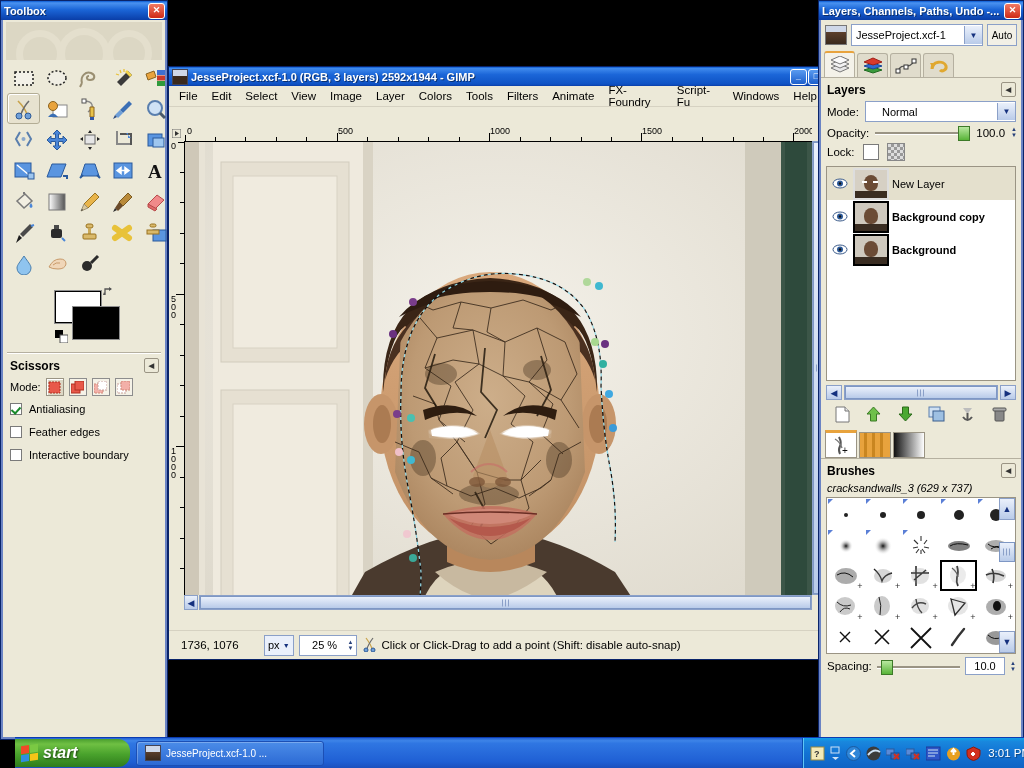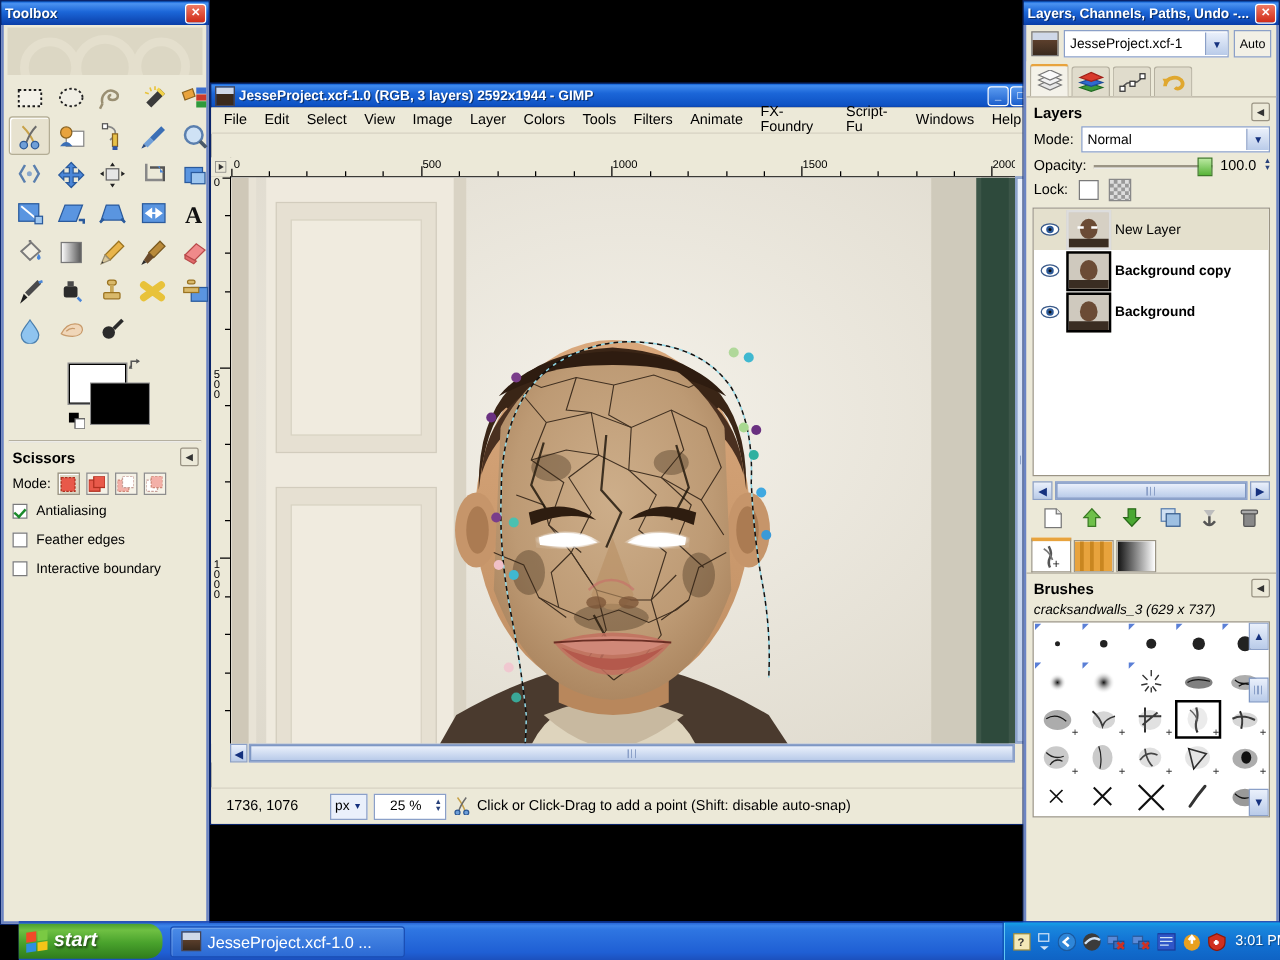--- a/index.html
+++ b/index.html
@@ -126,21 +126,21 @@
   .dock-tabs{display:flex;align-items:flex-end;height:28px;padding-left:3px;
     border-bottom:1px solid #b5b0a0;background:#ece9d8;}
   .dtab{width:31px;height:24px;display:flex;align-items:center;justify-content:center;
     border:1px solid #b5b0a0;border-bottom:none;background:#e0dccc;margin-right:2px;
     border-radius:3px 3px 0 0;box-sizing:border-box;}
   .dtab.active{background:#f4f2e9;border-top:2px solid #e8a33d;height:26px;}
   .sec-head{display:flex;align-items:center;justify-content:space-between;
     font-weight:bold;font-size:12px;padding:4px 5px 4px 6px;}
   .mode-row{display:flex;align-items:center;gap:6px;padding:0 5px 4px 6px;font-size:11.5px;}
   .mode-combo{flex:1;display:flex;align-items:center;border:1px solid #8ba0c8;background:#fff;
-    height:19px;padding-left:4px;font-size:11px;}
+    height:19px;padding-left:16px;font-size:11px;}
   .mode-combo .arrow{margin-left:auto;width:17px;height:17px;
     background:linear-gradient(to bottom,#eaf0fb,#b9cbe9);border-left:1px solid #8ba0c8;
     display:flex;align-items:center;justify-content:center;font-size:8px;color:#15317e;}
   .op-row{display:flex;align-items:center;gap:6px;padding:0 4px 4px 6px;font-size:11.5px;}
   .slider{flex:1;height:13px;position:relative;}
   .slider .track{position:absolute;left:0;right:0;top:6px;height:2px;
     background:#9a9484;border-bottom:1px solid #fff;}
   .slider .knob{position:absolute;right:0;top:0;width:10px;height:13px;
     background:linear-gradient(to bottom,#b9e8a0,#58b438);border:1px solid #3d7a28;}
   .lock-row{display:flex;align-items:center;gap:8px;padding:0 6px 5px 6px;font-size:11.5px;}
@@ -189,21 +189,21 @@
   #startbtn{height:28px;min-width:95px;margin:1px 6px 1px 0;
     background:linear-gradient(to bottom,#4a9e2e 0%,#6fc043 18%,#49a22c 55%,#2f7c1c 100%);
     border-radius:0 12px 12px 0;display:flex;align-items:center;gap:5px;padding:0 14px 0 6px;
     color:#fff;font-weight:bold;font-style:italic;font-size:16px;
     text-shadow:1px 1px 2px rgba(0,0,0,.6);}
   .winflag{width:17px;height:16px;display:grid;grid-template-columns:1fr 1fr;
     grid-template-rows:1fr 1fr;gap:1px;transform:skewY(-8deg);}
   .winflag i{display:block;}
   .tbtask{height:23px;min-width:170px;margin-right:4px;border:1px solid #1b4fb5;
     background:linear-gradient(to bottom,#4b8ce8,#2c6ad4);border-radius:3px;
-    display:flex;align-items:center;gap:5px;padding:0 8px;color:#fff;font-size:13px;
+    display:flex;align-items:center;gap:5px;padding:0 8px;color:#fff;font-size:10px;
     box-shadow:inset 1px 1px 0 rgba(255,255,255,.25);white-space:nowrap;overflow:hidden;text-align:center;}
   .tbtask .ic{width:14px;height:14px;flex:none;}
   #tray{margin-left:auto;height:30px;display:flex;align-items:center;gap:5px;padding:0 8px 0 7px;
     background:linear-gradient(to bottom,#12a0e8 0%,#1987dd 12%,#1273d4 50%,#0f63c4 100%);
     border-left:1px solid #0a4fb0;box-shadow:inset 1px 0 0 #5fc7f5;}
   #tray .tico{width:15px;height:15px;}
   #clock{color:#fff;font-size:11.5px;margin-left:2px;text-shadow:1px 1px 1px rgba(0,0,0,.4);}
   .desk-gap{position:absolute;left:0;top:0;width:1024px;height:738px;background:#000;z-index:-1;}
 </style>
 </head>
@@ -1157,20 +1157,32 @@
             <ellipse cx="13" cy="13" rx="10" ry="7" fill="#555" opacity=".6"></ellipse>
             <path d="M5 10 q6 6 14 2" stroke="#111" fill="none"></path>
           </svg>
         </div>
 
       <div class="arrbtn" style="position:absolute;right:0;top:0;width:16px;height:22px;z-index:3;">▲</div>
       <div class="sb-thumb" style="position:absolute;right:0;top:44px;width:16px;height:20px;z-index:3;"></div>
       <div class="arrbtn" style="position:absolute;right:0;bottom:0;width:16px;height:22px;z-index:3;">▼</div>
     </div>
 
+    <div class="spacing-row">
+      <span>Spacing:</span>
+      <span class="slider" style="flex:1;">
+        <span class="track"></span>
+        <span class="knob" style="left:4px;right:auto;"></span>
+      </span>
+      <span style="border:1px solid #8ba0c8;background:#fff;width:38px;height:16px;display:flex;align-items:center;justify-content:center;font-size:11px;">10.0</span>
+      <span class="spin">
+          <i>▲</i>
+          <i>▼</i>
+        </span>
+    </div>
 
   </div>
 </div>
 
 <div id="taskbar">
   <div id="startbtn">
     <span class="winflag">
       <i style="background:#f04a28"></i>
         <i style="background:#7ac943"></i>
       <i style="background:#2f8fe0"></i>

